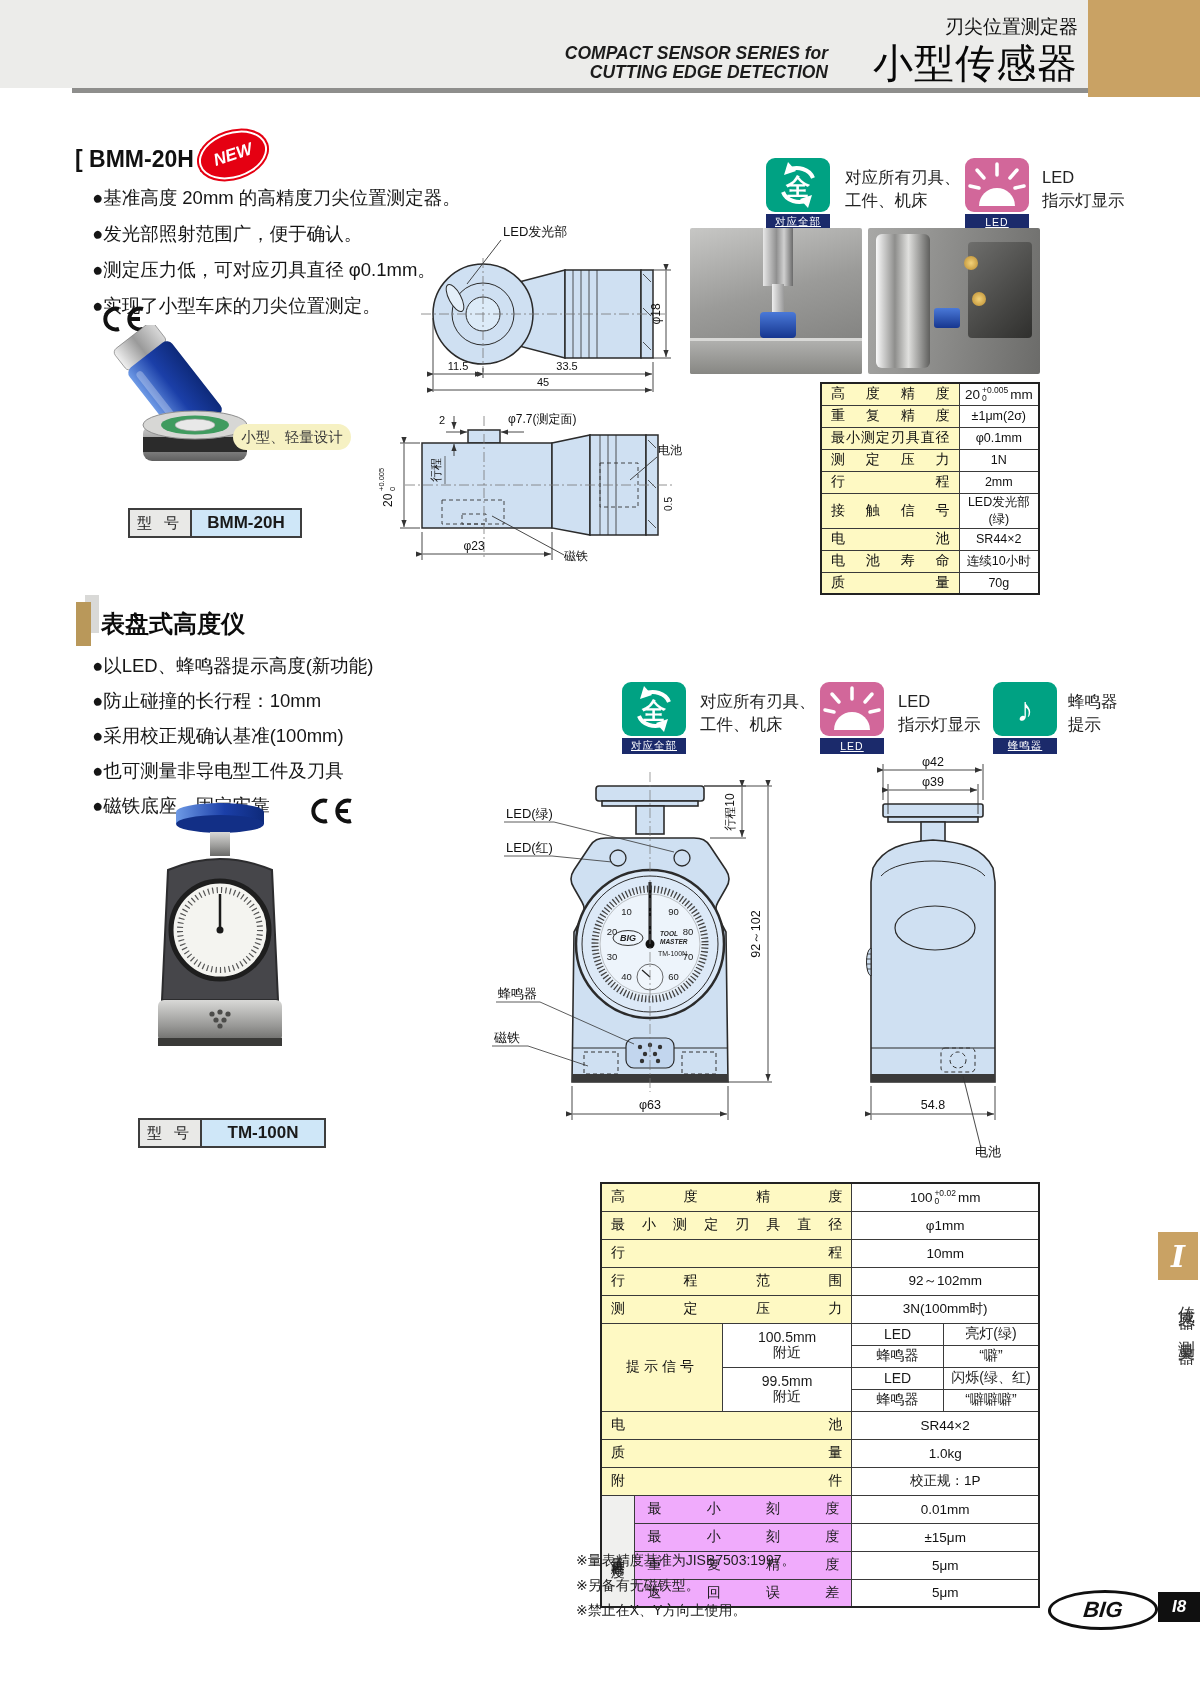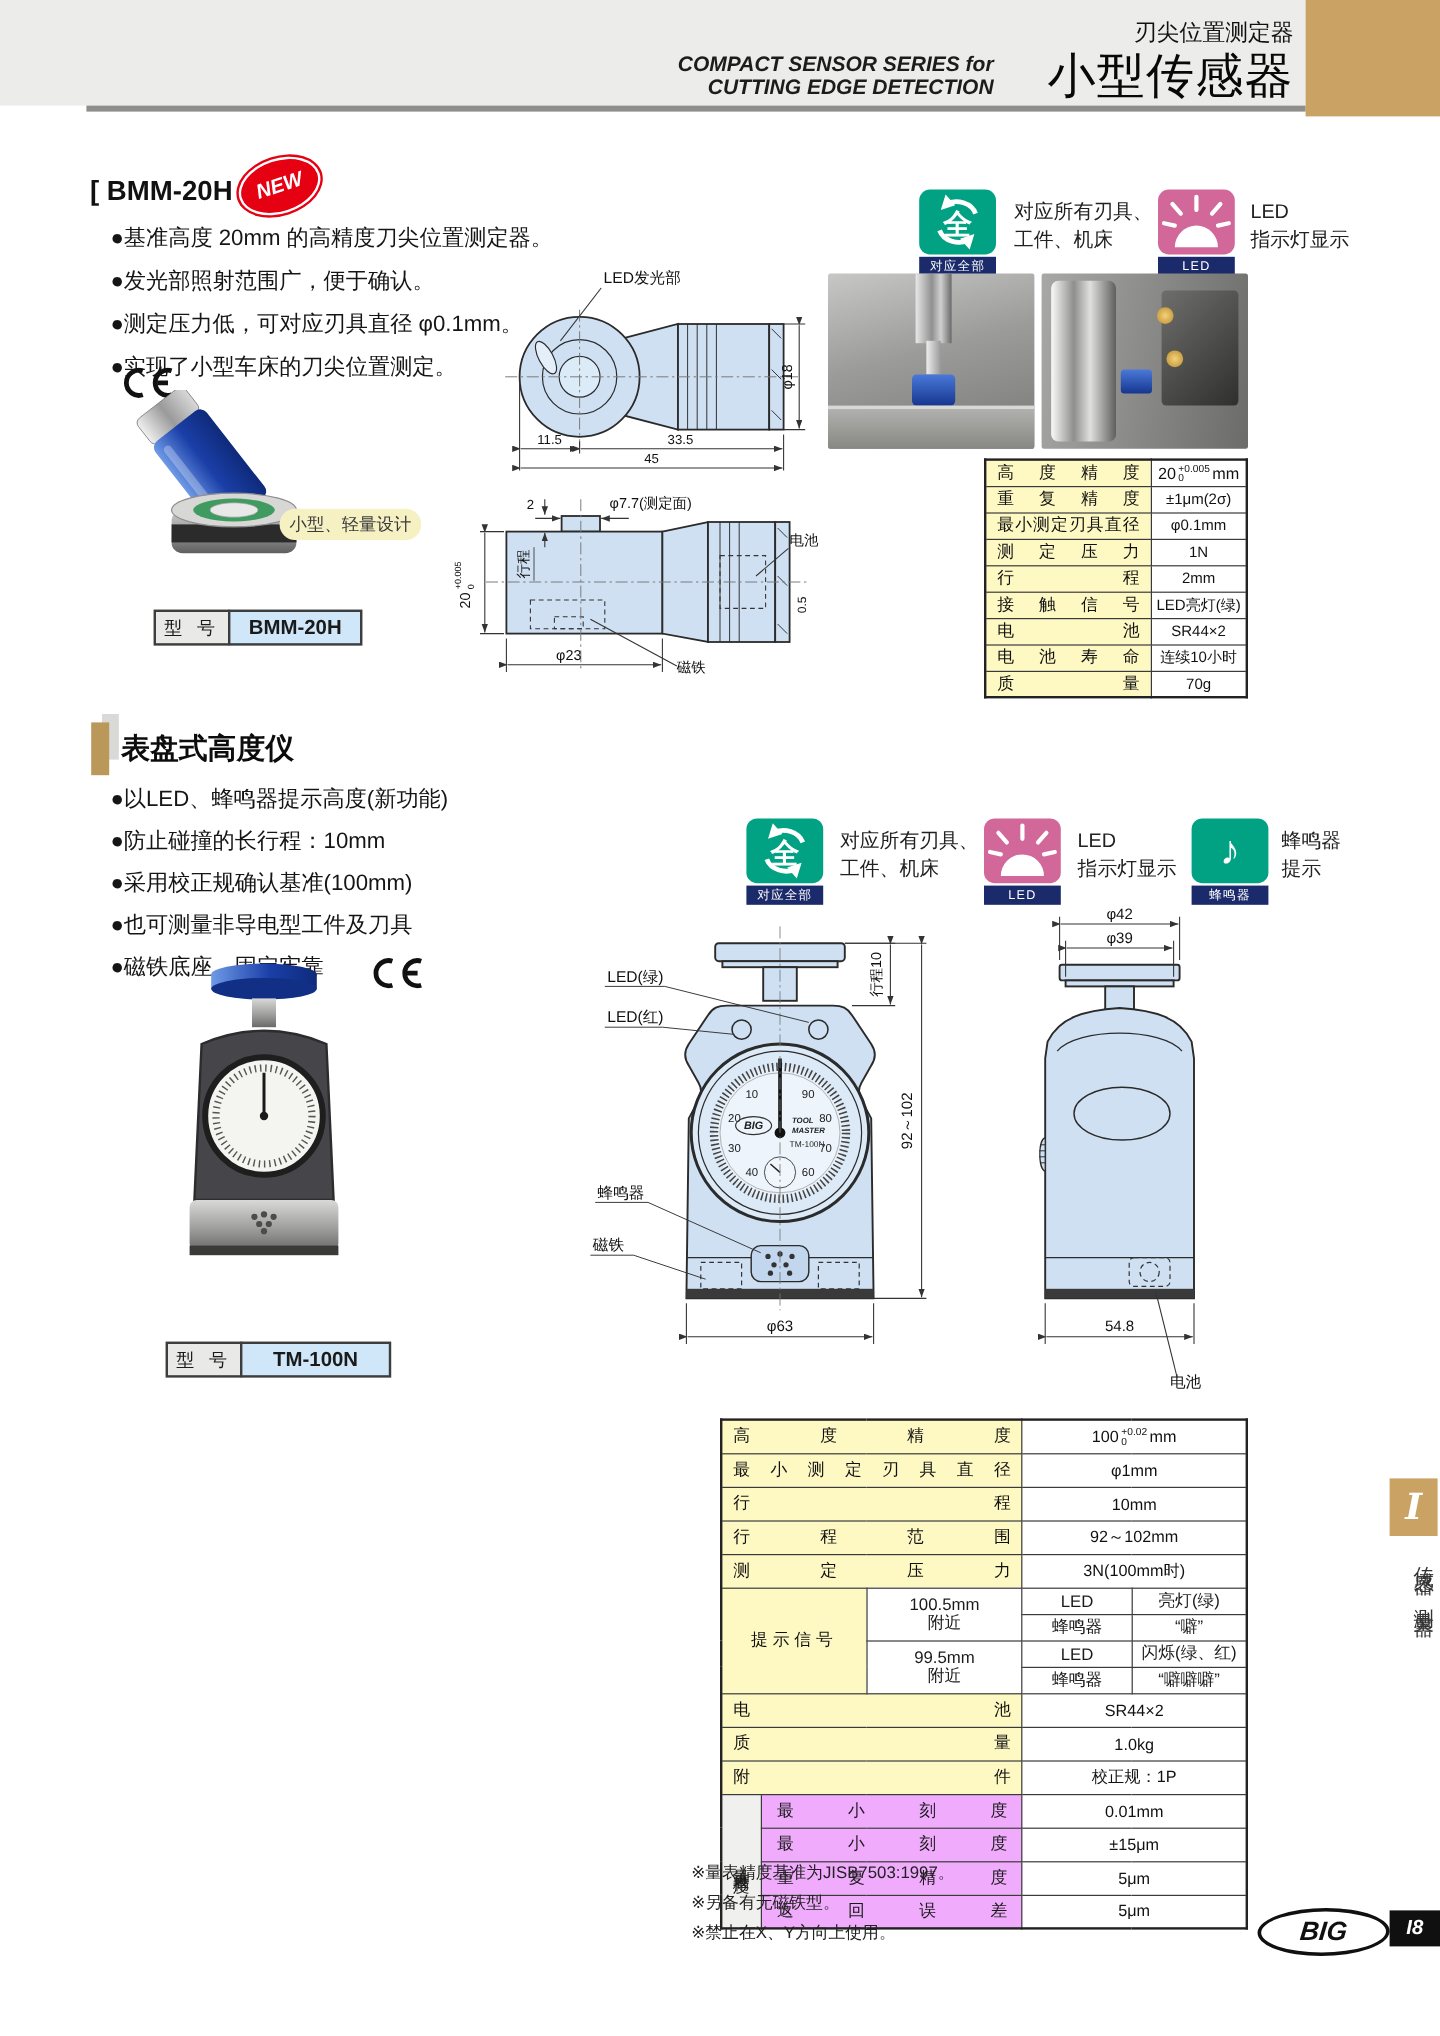--- a/index.html
+++ b/index.html
@@ -34,21 +34,21 @@
   .mcell{border:2px solid #3d3d3d;display:flex;align-items:center;justify-content:center;box-sizing:border-box;}
   .mlab{width:64px;background:#e9e9e7;font-size:15px;letter-spacing:4px;}
   .mval{margin-left:-2px;background:#cfe7f8;font-weight:bold;font-size:17px;}
   .mv1{width:112px;} .mv2{width:126px;}
 
   
   .iconbox{width:64px;}
   .iconsq{width:64px;height:54px;border-radius:9px;position:relative;}
   .iconsq.green{background:#00a283;} .iconsq.pink{background:#d2679a;}
   .iconbar{width:64px;height:16px;background:#1b2a6b;color:#fff;font-size:10.5px;
-           display:flex;align-items:center;justify-content:center;margin-top:2px;letter-spacing:1px;}
+           display:flex;align-items:center;justify-content:center;margin-top:2px;letter-spacing:1px;text-decoration:underline;}
   .icontext{font-size:16.5px;line-height:23px;color:#222;}
 
   
   table{border-collapse:collapse;}
   .spec{border:2.5px solid #222;}
   .spec td{border:1px solid #3a3a3a;box-sizing:border-box;}
   .sl{background:#fef9c3;text-align:justify;text-align-last:justify;padding:0 9px;font-size:14px;color:#111;}
   .sv{background:#fff;text-align:center;font-size:12.5px;color:#111;padding:0 2px;}
   .spec1{left:820px;top:382px;width:220px;}
   .spec1 td{height:22px;}
@@ -354,21 +354,21 @@
     <tr>
           <td class="sl">测定压力</td>
           <td class="sv">1N</td>
         </tr>
     <tr>
           <td class="sl">行程</td>
           <td class="sv">2mm</td>
         </tr>
     <tr>
           <td class="sl">接触信号</td>
-          <td class="sv">LED亮灯(绿)</td>
+          <td class="sv">LED发光部(绿)</td>
         </tr>
     <tr>
           <td class="sl">电池</td>
           <td class="sv">SR44×2</td>
         </tr>
     <tr>
           <td class="sl">电池寿命</td>
           <td class="sv">连续10小时</td>
         </tr>
     <tr>

